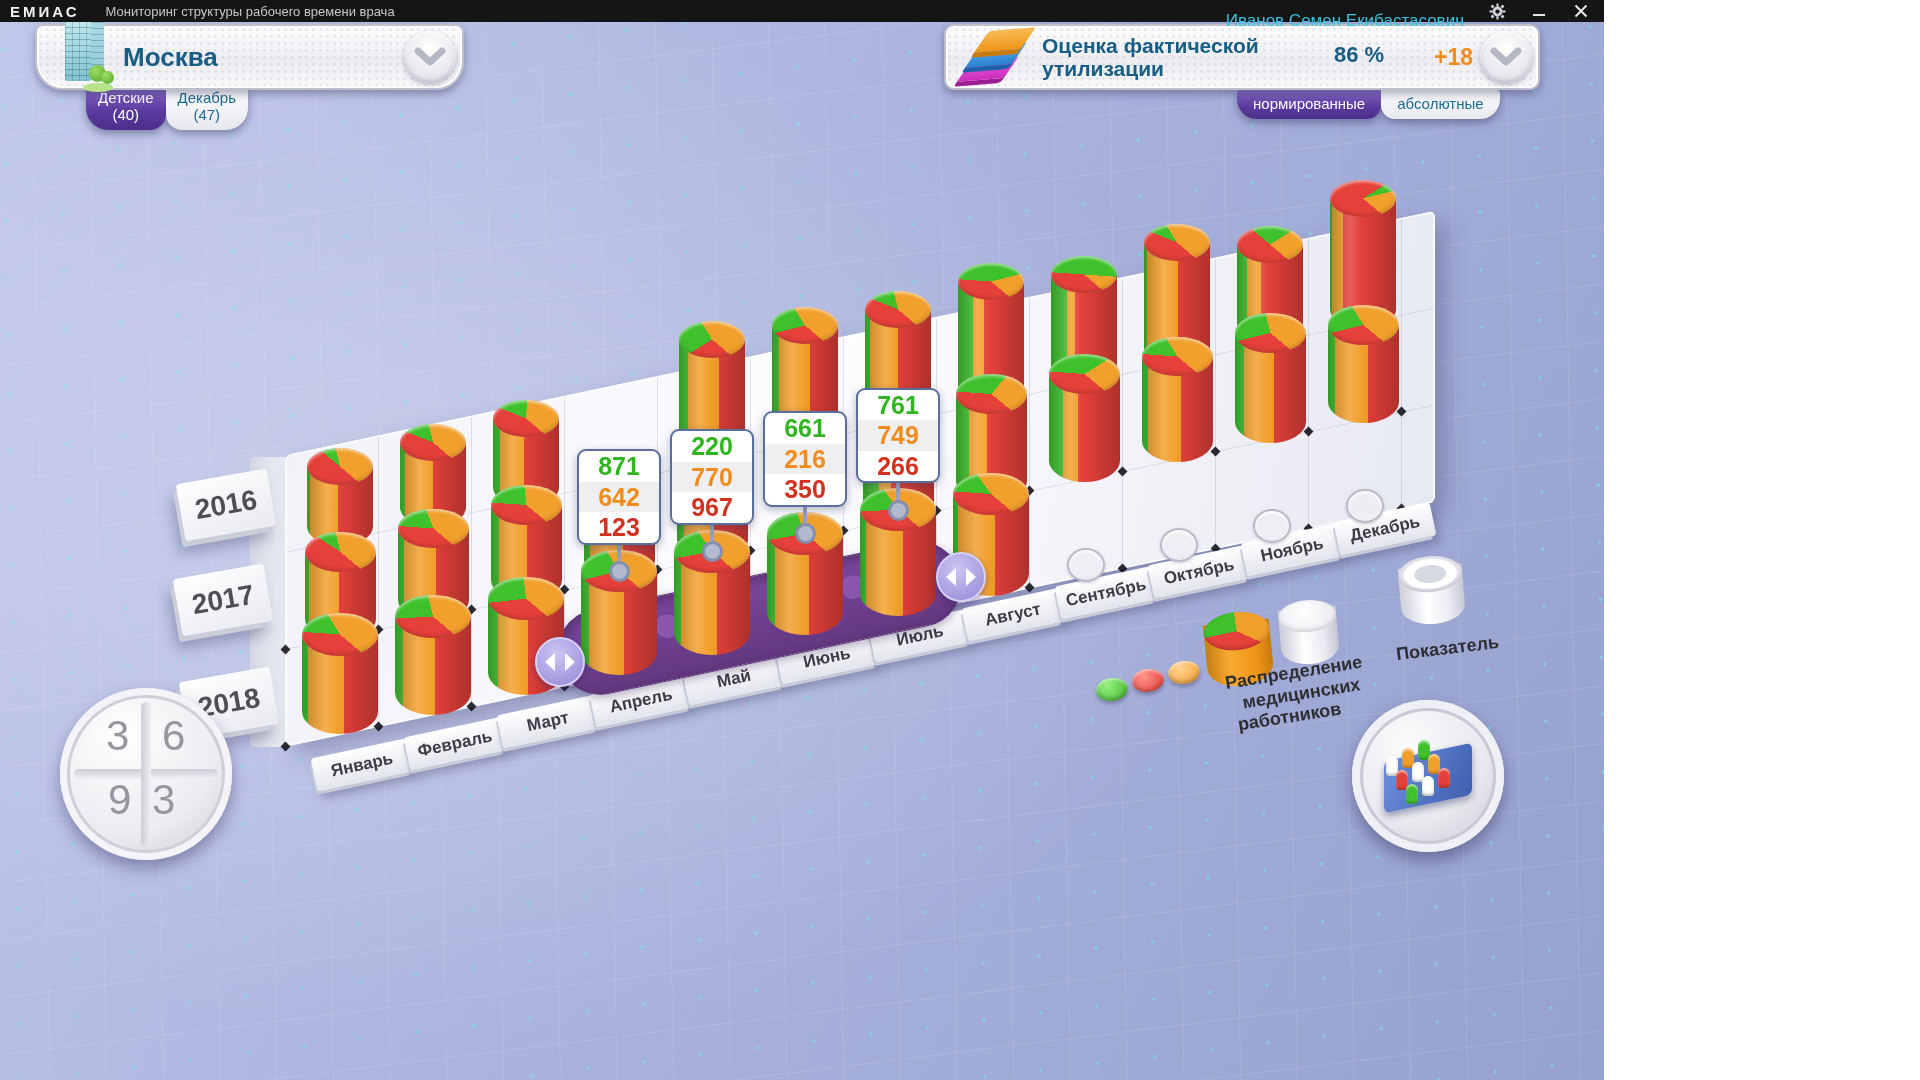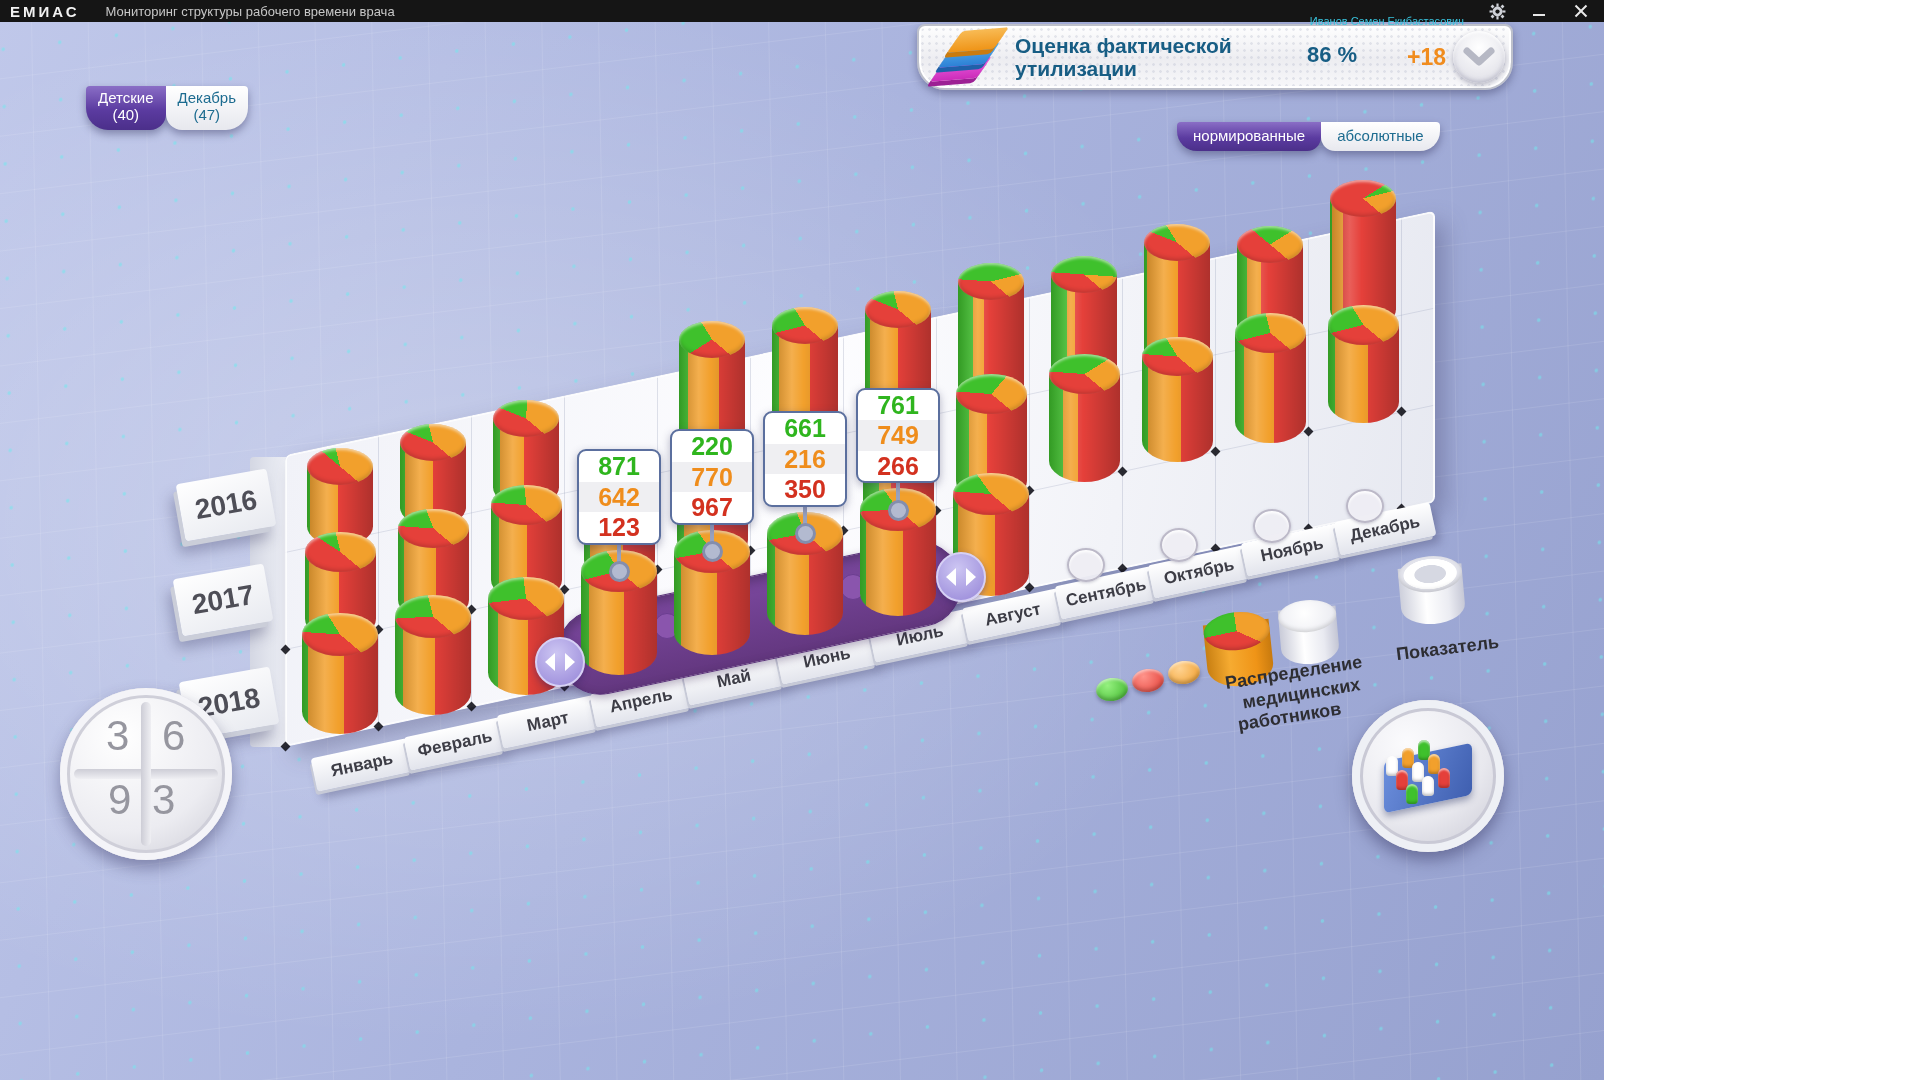--- a/index.html
+++ b/index.html
@@ -15,21 +15,21 @@
       linear-gradient(rgba(255,255,255,.10) 1px, transparent 1px),
       linear-gradient(90deg, rgba(255,255,255,.10) 1px, transparent 1px);
     background-size:57px 57px,57px 57px,57px 57px;
     transform:rotate(-7deg) skewX(-6deg);}
   
   .titlebar{position:absolute;left:0;top:0;width:100%;height:22px;background:#151515;
     display:flex;align-items:center;z-index:100;}
   .logo{color:#f2f2f2;font-size:15px;font-weight:bold;letter-spacing:3px;margin-left:10px;}
   .tb-title{color:#c7c7c7;font-size:13px;margin-left:26px;}
   .tb-right{display:flex;align-items:center;gap:24px;margin-left:auto;margin-right:14px;}
-  .tb-user{color:#38c4de;font-size:11px;margin-top:20px;}
+  .tb-user{color:#38c4de;font-size:17px;margin-top:20px;}
   .tb-ic{display:flex;align-items:center;justify-content:center;width:18px;height:18px;cursor:pointer;}
   
   .panel{position:absolute;top:24px;height:62px;z-index:90;
     background:
       radial-gradient(rgba(170,176,196,.28) 1px, transparent 1.6px),
       linear-gradient(180deg,#fefefe 0%,#ededf1 55%,#f8f8fa 100%);
     background-size:7px 7px,100% 100%;
     border:2px solid #bdc0cb;border-radius:8px 8px 28px 28px;
     box-shadow:0 4px 8px rgba(45,45,85,.40), inset 0 0 0 2px #ffffff;}
   .p-text{position:absolute;color:#175d84;font-weight:bold;}
@@ -61,22 +61,22 @@
   .doc .l1{left:15px}.doc .l2{left:23px}
   
   .layers{position:absolute;left:12px;top:-4px;width:80px;height:70px;}
   .layer{position:absolute;width:44px;height:22px;border-radius:3px;transform:skewX(-38deg) rotate(-5deg);}
   .layer.l3{left:8px;top:36px;background:linear-gradient(#ee5fe2,#cb2cb9);box-shadow:0 5px 0 #9c2094;z-index:1;}
   .layer.l2{left:16px;top:22px;background:linear-gradient(#55aeec,#2c80d5);box-shadow:0 5px 0 #1f60a9;z-index:2;}
   .layer.l1{left:25px;top:7px;background:linear-gradient(#f8bb55,#ef9417);box-shadow:0 5px 0 #c97b0f;z-index:3;}
   
   .tabs-left{position:absolute;left:86px;top:86px;display:flex;z-index:85;
     filter:drop-shadow(0 4px 4px rgba(50,50,95,.45));}
-  .tabs-right{position:absolute;left:1177px;top:90px;display:flex;z-index:85;
-    filter:drop-shadow(0 4px 4px rgba(50,50,95,.45));margin-top:32px;}
+  .tabs-right{position:absolute;left:1237px;top:90px;display:flex;z-index:85;
+    filter:drop-shadow(0 4px 4px rgba(50,50,95,.45));}
   .tab{text-align:center;font-size:15px;line-height:1.1;padding:4px 12px 7px;cursor:pointer;}
   .tab span{display:block;}
   .tab.sel{background:linear-gradient(180deg,#8a6ec6 0%,#5b3ba0 55%,#4b2f8a 100%);color:#fff;
     border-radius:4px 0 16px 22px;}
   .tab.unsel{background:linear-gradient(180deg,#ffffff,#e7e8ee);color:#1d6c90;border-radius:0 4px 22px 16px;}
   .tab.one{padding:6px 16px;}
   .tabs-right .tab.sel{border-radius:4px 0 14px 20px;}
   .tabs-right .tab.unsel{border-radius:0 4px 20px 14px;}
   
   .board-side{position:absolute;left:250px;top:457px;width:36px;height:290px;z-index:4;
@@ -192,23 +192,38 @@
         <svg width="14" height="14" viewBox="0 0 14 14">
             <g stroke="#eaeaea" stroke-width="2">
               <line x1="1.5" y1="1.5" x2="12.5" y2="12.5"></line>
               <line x1="12.5" y1="1.5" x2="1.5" y2="12.5"></line>
             </g>
           </svg>
       </span>
     </div>
   </div>
 
-
-
-  <div class="panel" style="left:917px;width:592px;">
+  <div class="panel" style="left:35px;width:425px;">
+    <div class="bld">
+      <div class="tw"></div>
+        <div class="tw2"></div>
+        <div class="gr"></div>
+        <div class="tr1"></div>
+        <div class="tr2"></div>
+    </div>
+    <span class="p-text" style="left:86px;top:16px;font-size:26px;">Москва</span>
+    <div class="chev" style="right:6px;">
+      <svg width="52" height="52" viewBox="0 0 52 52">
+          <polyline points="14,20 26,31 38,20" fill="none" stroke="#b6b8c4" stroke-width="7" stroke-linecap="round" stroke-linejoin="round"></polyline>
+        </svg>
+    </div>
+  </div>
+
+
+  <div class="panel" style="left:944px;width:592px;border-radius:10px;">
     <div class="layers">
       <div class="layer l3"></div>
         <div class="layer l2"></div>
         <div class="layer l1"></div>
     </div>
     <span class="p-text" style="left:96px;top:8px;font-size:21px;line-height:1.1;">
       <span>Оценка фактической</span><br><span>утилизации</span>
     </span>
     <span class="p-text" style="left:388px;top:16px;font-size:22px;">86 %</span>
     <span class="p-text" style="left:488px;top:18px;font-size:23px;color:#f08c1e;">+18</span>

